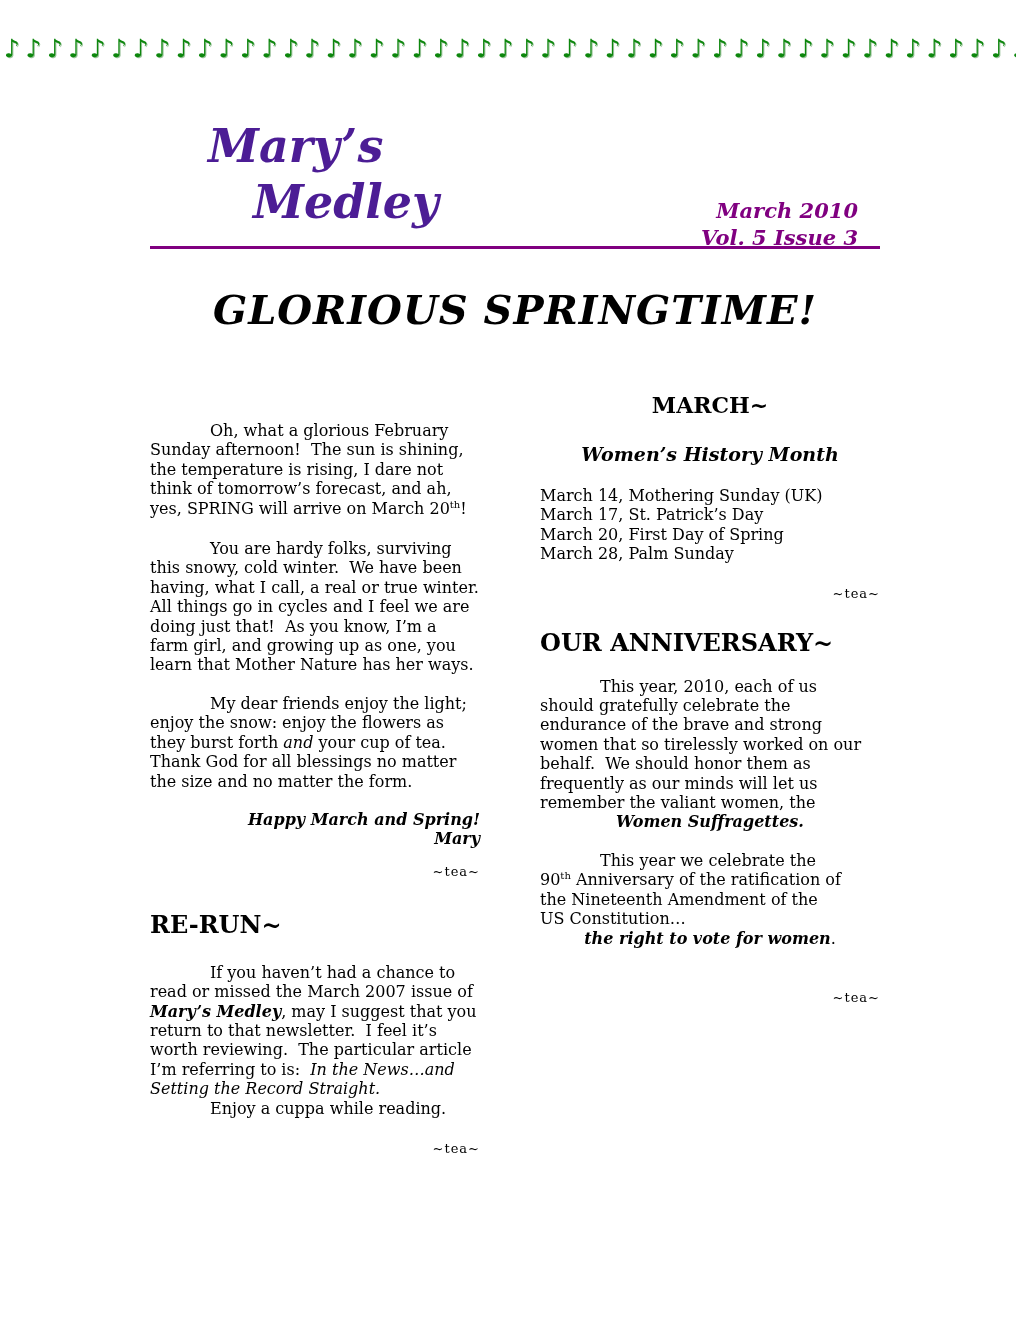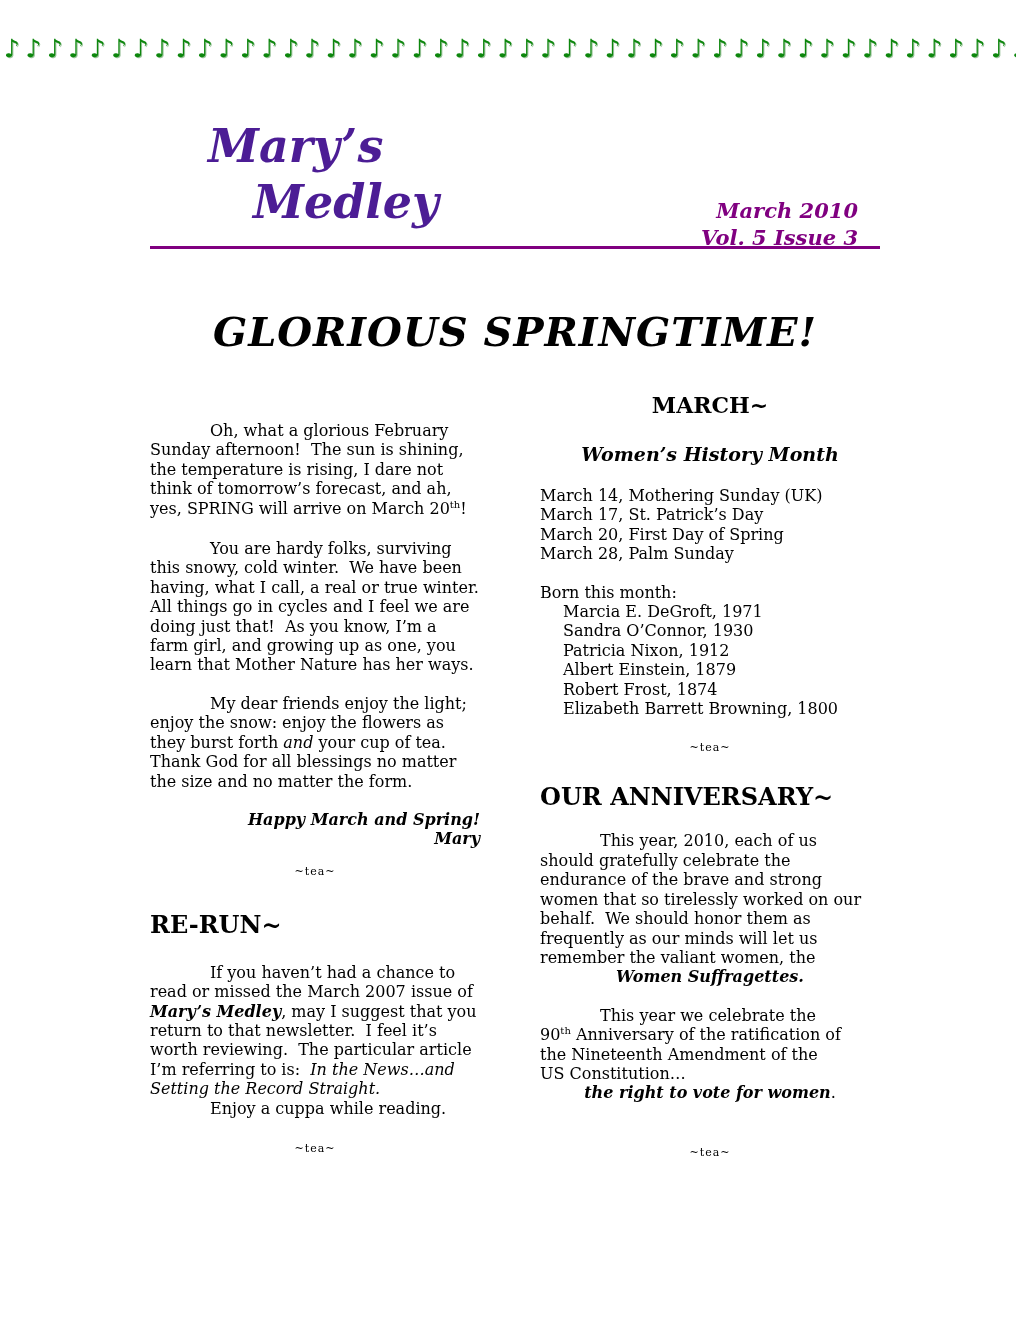--- a/index.html
+++ b/index.html
@@ -22,37 +22,37 @@
   .col p{margin:0;white-space:pre;}
   .pre{white-space:pre;}
   .indent{text-indent:60px;}
   .sec{font-weight:bold;font-size:22px;line-height:24px;margin:0;font-style:normal;}
   .sec2{font-weight:bold;font-size:24px;line-height:26px;margin:0;}
   .center{text-align:center;}
   .right{text-align:right;}
   .bi{font-weight:bold;font-style:italic;}
   .i{font-style:italic;}
   .u{}
-  .tea{font-size:11px;line-height:16px;text-align:center;letter-spacing:1px;}
+  .tea{font-size:13px;line-height:16px;text-align:right;letter-spacing:1px;}
   sup{font-size:10px;line-height:0;vertical-align:super;}
 </style>
 </head>
 <body>
 
 <div class="abs notes">♪♪♪♪♪♪♪♪♪♪♪♪♪♪♪♪♪♪♪♪♪♪♪♪♪♪♪♪♪♪♪♪♪♪♪♪♪♪♪♪♪♪♪♪♪♪♪♪♪♪♪♪♪♪♪♪♪♪♪♪♪♪♪♪</div>
 
 <div class="abs title-line" style="left:208px;top:122px;">Mary’s</div>
 <div class="abs title-line" style="left:253px;top:178px;">Medley</div>
 <div class="abs issue" style="right:162px;top:197px;">
   <div>March 2010</div>
   <div>Vol. 5 Issue 3</div>
 </div>
 <div class="abs rule" style="left:150px;top:246px;width:730px;"></div>
 
-<div class="abs headline" style="left:150px;top:310px;width:730px;">GLORIOUS SPRINGTIME!</div>
+<div class="abs headline" style="left:150px;top:288px;width:730px;">GLORIOUS SPRINGTIME!</div>
 
 <div class="abs col" style="left:150px;top:393px;width:330px;">
 
   <p class="indent" style="margin-top:28px;"><span>Oh, what a glorious February
 Sunday afternoon!  The sun is shining,
 the temperature is rising, I dare not
 think of tomorrow’s forecast, and ah,
 yes, SPRING will arrive on March 20</span><sup>th</sup><span>!</span></p>
 
   <p class="indent" style="margin-top:21px;">You are hardy folks, surviving
@@ -94,29 +94,20 @@
 <div class="abs col" style="left:540px;top:393px;width:340px;">
   <h2 class="sec center">MARCH~</h2>
 
   <div class="bi center" style="margin-top:26px;font-size:19px;line-height:22px;">Women’s History Month</div>
 
   <p style="margin-top:21px;">March 14, Mothering Sunday (UK)
 March 17, St. Patrick’s Day
 March 20, First Day of Spring
 March 28, Palm Sunday</p>
 
-  <div style="margin-top:19px;">
-    <div>Born this month:</div>
-    <div class="pre" style="padding-left:23px;">Marcia E. DeGroft, 1971
-Sandra O’Connor, 1930
-Patricia Nixon, 1912
-Albert Einstein, 1879
-Robert Frost, 1874
-Elizabeth Barrett Browning, 1800</div>
-  </div>
 
   <div class="tea" style="margin-top:22px;">~tea~</div>
 
   <h2 class="sec2" style="margin-top:28px;">OUR ANNIVERSARY~</h2>
 
   <p class="indent" style="margin-top:21px;">This year, 2010, each of us
 should gratefully celebrate the
 endurance of the brave and strong
 women that so tirelessly worked on our
 behalf.  We should honor them as

